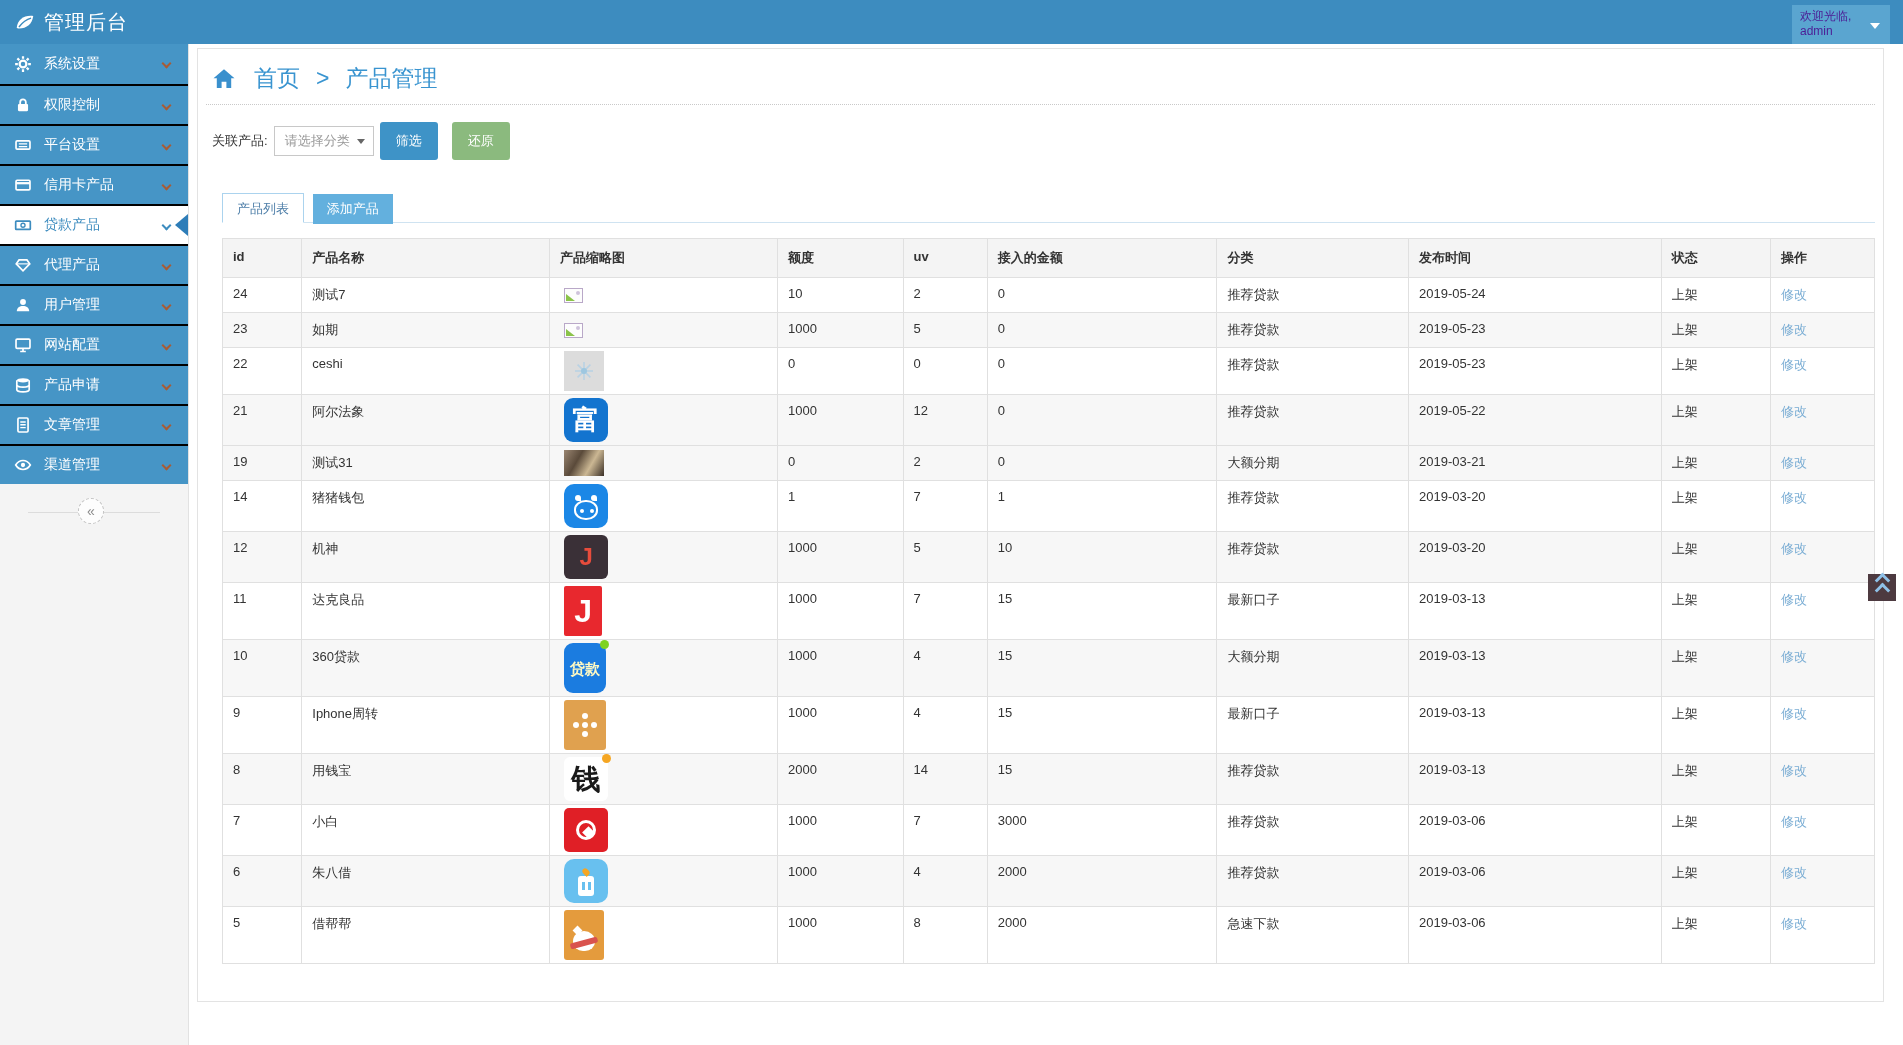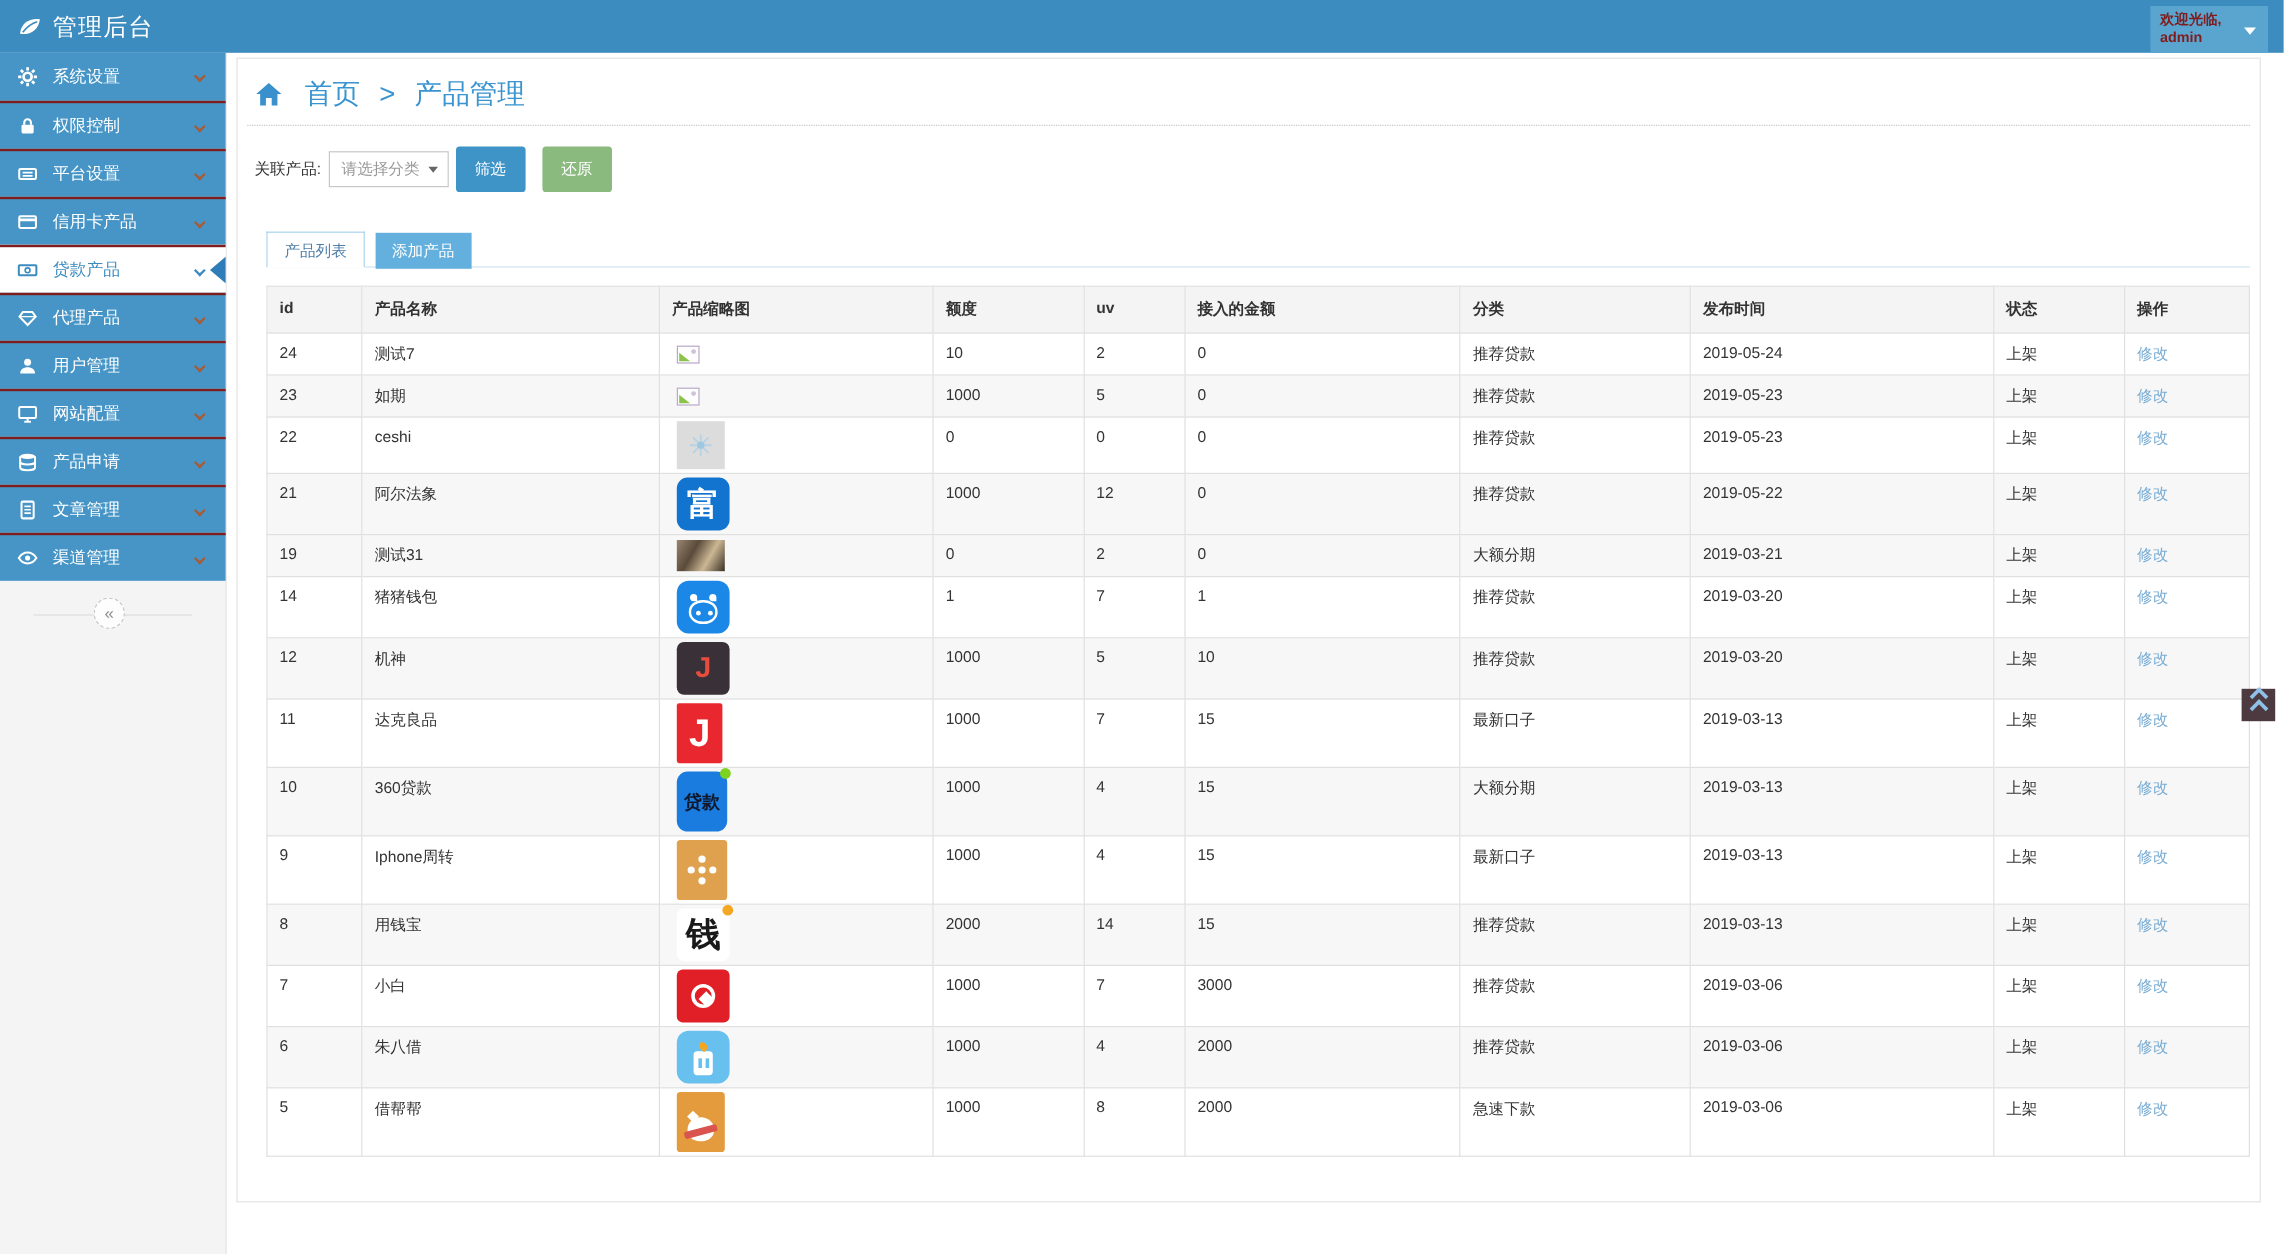--- a/index.html
+++ b/index.html
@@ -4,29 +4,29 @@
 <style>
   * { margin:0; padding:0; box-sizing:border-box; }
   html,body { width:1903px; height:1045px; overflow:hidden; background:#fff;
     font-family:"Liberation Sans","DejaVu Sans",sans-serif; font-size:13px; color:#333; }
 
   
   .topbar { position:absolute; left:0; top:0; width:100%; height:44px; background:#3d8cbf; z-index:5; }
   .brand { position:absolute; left:14px; top:0; height:44px; display:flex; align-items:center; gap:8px; }
   .brand-title { color:#ffffff; font-size:20px; letter-spacing:1px; }
   .welcome { position:absolute; right:13px; top:5px; width:98px; height:39px; background:#5aa5d0;
-    color:#7f1d1d; font-size:12px; line-height:15px; padding:4px 8px; cursor:pointer;font-weight:bold; }
+    color:#4c1d95; font-size:12px; line-height:15px; padding:4px 8px; cursor:pointer; }
   .welcome .caret { position:absolute; right:10px; top:18px; width:0; height:0;
     border-left:5px solid transparent; border-right:5px solid transparent; border-top:6px solid #fff; }
 
   
   .sidebar { position:absolute; left:0; top:44px; bottom:0; width:189px; background:#f4f4f4;
     border-right:1px solid #e2e2e2; }
   .side-item { position:relative; height:40px; background:#4695c6; color:#fff; display:flex;
-    align-items:center; padding-left:14px; cursor:pointer; border-top:2px solid #7f1d1d; font-size:14px; }
+    align-items:center; padding-left:14px; cursor:pointer; border-top:2px solid #000000; font-size:14px; }
   .side-item:first-child { border-top:none; }
   .side-icon { width:18px; height:18px; margin-right:12px; display:inline-flex; color:#fff; }
   .side-icon svg { width:100%; height:100%; }
   .chev { position:absolute; right:18px; top:16px; width:7px; height:7px;
     border-right:2px solid #a85b35; border-bottom:2px solid #a85b35; transform:rotate(45deg); }
   .side-item.active { background:#fff; color:#3d8cbf; }
   .side-item.active .side-icon { color:#3d8cbf; }
   .side-item.active .chev { border-color:#3d8cbf; }
   .wedge { position:absolute; right:0; top:50%; margin-top:-11px; width:0; height:0;
     border:11px solid transparent; border-left:0; border-right:13px solid #2e7db8; }
@@ -441,21 +441,21 @@
               <td>15</td>
               <td>最新口子</td>
               <td>2019-03-13</td>
               <td>上架</td>
               <td><a class="edit">修改</a></td>
             </tr>
             <tr class="alt">
               <td>10</td>
               <td>360贷款</td>
               <td class="thumb-cell"><div class="thumb-app" style="background: rgb(27, 124, 224); width: 42px; height: 50px; border-radius: 9px;">
-                  <span class="glyph" style="color: #0f172a; font-size: 15px;">贷款</span>
+                  <span class="glyph" style="color: #fef9c3; font-size: 15px;">贷款</span>
                   <span class="dot" style="background: rgb(126, 211, 33);"></span>
                 </div></td>
               <td>1000</td>
               <td>4</td>
               <td>15</td>
               <td>大额分期</td>
               <td>2019-03-13</td>
               <td>上架</td>
               <td><a class="edit">修改</a></td>
             </tr>

